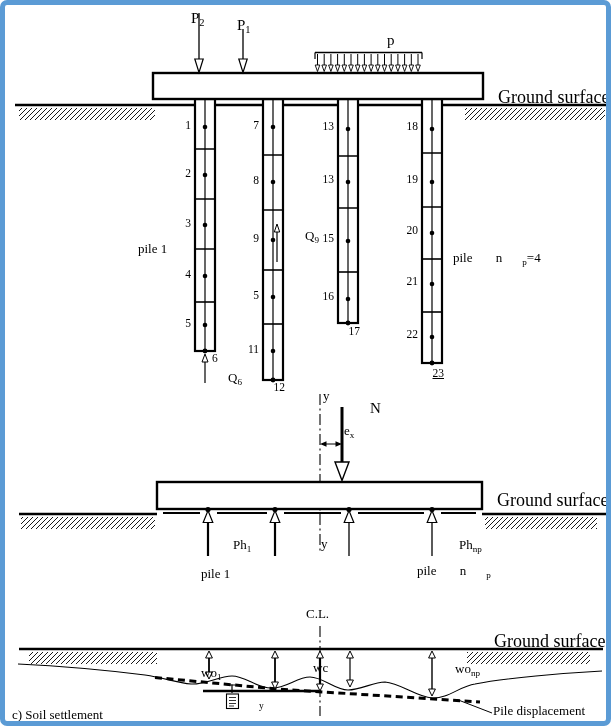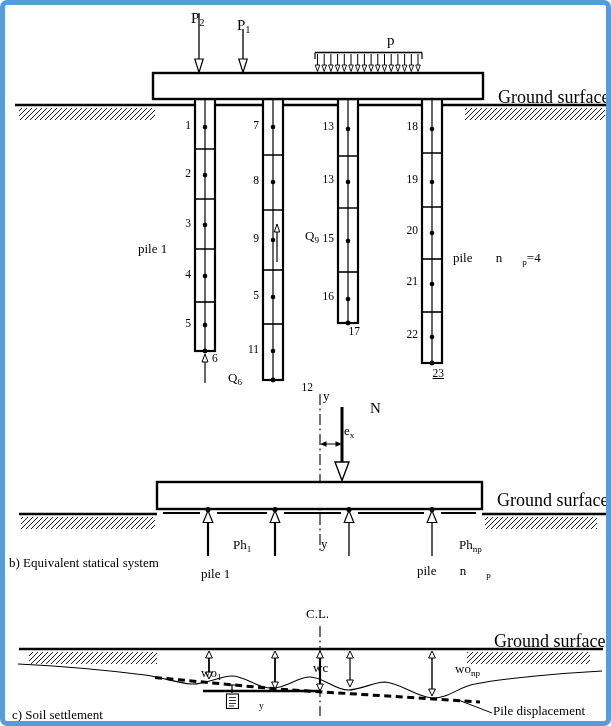--- a/index.html
+++ b/index.html
@@ -265,21 +265,20 @@
 <span class="lbl i f13" style="left:280px;top:224px"><span>Q</span><sub>9</sub></span>
 <span class="lbl i f13" style="left:203px;top:366px"><span>Q</span><sub>6</sub></span>
 
 <span class="lbl i f13" style="left:298px;top:384px">y</span>
 <span class="lbl i f15" style="left:345px;top:396px">N</span>
 <span class="lbl i f13" style="left:319px;top:419px"><span>e</span><sub>x</sub></span>
 <span class="lbl f14" style="left:492px;top:486px">Ground surface</span>
 <span class="lbl i f13" style="left:208px;top:533px"><span>Ph</span><sub>1</sub></span>
 <span class="lbl i f13" style="left:296px;top:532px">y</span>
 <span class="lbl i f13" style="left:434px;top:533px"><span>Ph</span><sub>np</sub></span>
-<span class="lbl f13" style="left:4px;top:551px">b) Equivalent statical system</span>
 <span class="lbl f13" style="left:196px;top:562px">pile 1</span>
 <span class="lbl f13" style="left:412px;top:559px"><span>pile </span><span class="i">n</span><sub class="i">p</sub><span></span></span>
 
 <span class="lbl f13" style="left:301px;top:602px">C.L.</span>
 <span class="lbl f14" style="left:489px;top:627px">Ground surface</span>
 <span class="lbl i f13" style="left:176px;top:661px"><span>wo</span><sub>1</sub></span>
 <span class="lbl i f13" style="left:430px;top:657px"><span>wo</span><sub>np</sub></span>
 <span class="lbl i f13" style="left:288px;top:656px">wc</span>
 <span class="lbl i" style="left:234px;top:697px;font-size:9.5px">y</span>
 <span class="lbl f13" style="left:488px;top:699px">Pile displacement</span>
@@ -289,21 +288,21 @@
     <span class="node nr" style="left: 168px; top: 163px; width: 18px;">2</span>
     <span class="node nr" style="left: 168px; top: 213px; width: 18px;">3</span>
     <span class="node nr" style="left: 168px; top: 264px; width: 18px;">4</span>
     <span class="node nr" style="left: 168px; top: 313px; width: 18px;">5</span>
     <span class="node nl" style="left: 207px; top: 348px; width: 14px;">6</span>
     <span class="node nr" style="left: 236px; top: 115px; width: 18px;">7</span>
     <span class="node nr" style="left: 236px; top: 170px; width: 18px;">8</span>
     <span class="node nr" style="left: 236px; top: 228px; width: 18px;">9</span>
     <span class="node nr" style="left: 232px; top: 285px; width: 22px;">5</span>
     <span class="node nr" style="left: 232px; top: 339px; width: 22px;">11</span>
-    <span class="node nc" style="left: 256px; top: 377px; width: 24px; margin-left: 28px;">12</span>
+    <span class="node nc" style="left: 256px; top: 377px; width: 24px;">12</span>
     <span class="node nr" style="left: 307px; top: 116px; width: 22px;">13</span>
     <span class="node nr" style="left: 307px; top: 169px; width: 22px;">13</span>
     <span class="node nr" style="left: 307px; top: 228px; width: 22px;">15</span>
     <span class="node nr" style="left: 307px; top: 286px; width: 22px;">16</span>
     <span class="node nc" style="left: 331px; top: 321px; width: 24px;">17</span>
     <span class="node nr" style="left: 391px; top: 116px; width: 22px;">18</span>
     <span class="node nr" style="left: 391px; top: 169px; width: 22px;">19</span>
     <span class="node nr" style="left: 391px; top: 220px; width: 22px;">20</span>
     <span class="node nr" style="left: 391px; top: 271px; width: 22px;">21</span>
     <span class="node nr" style="left: 391px; top: 324px; width: 22px;">22</span>

